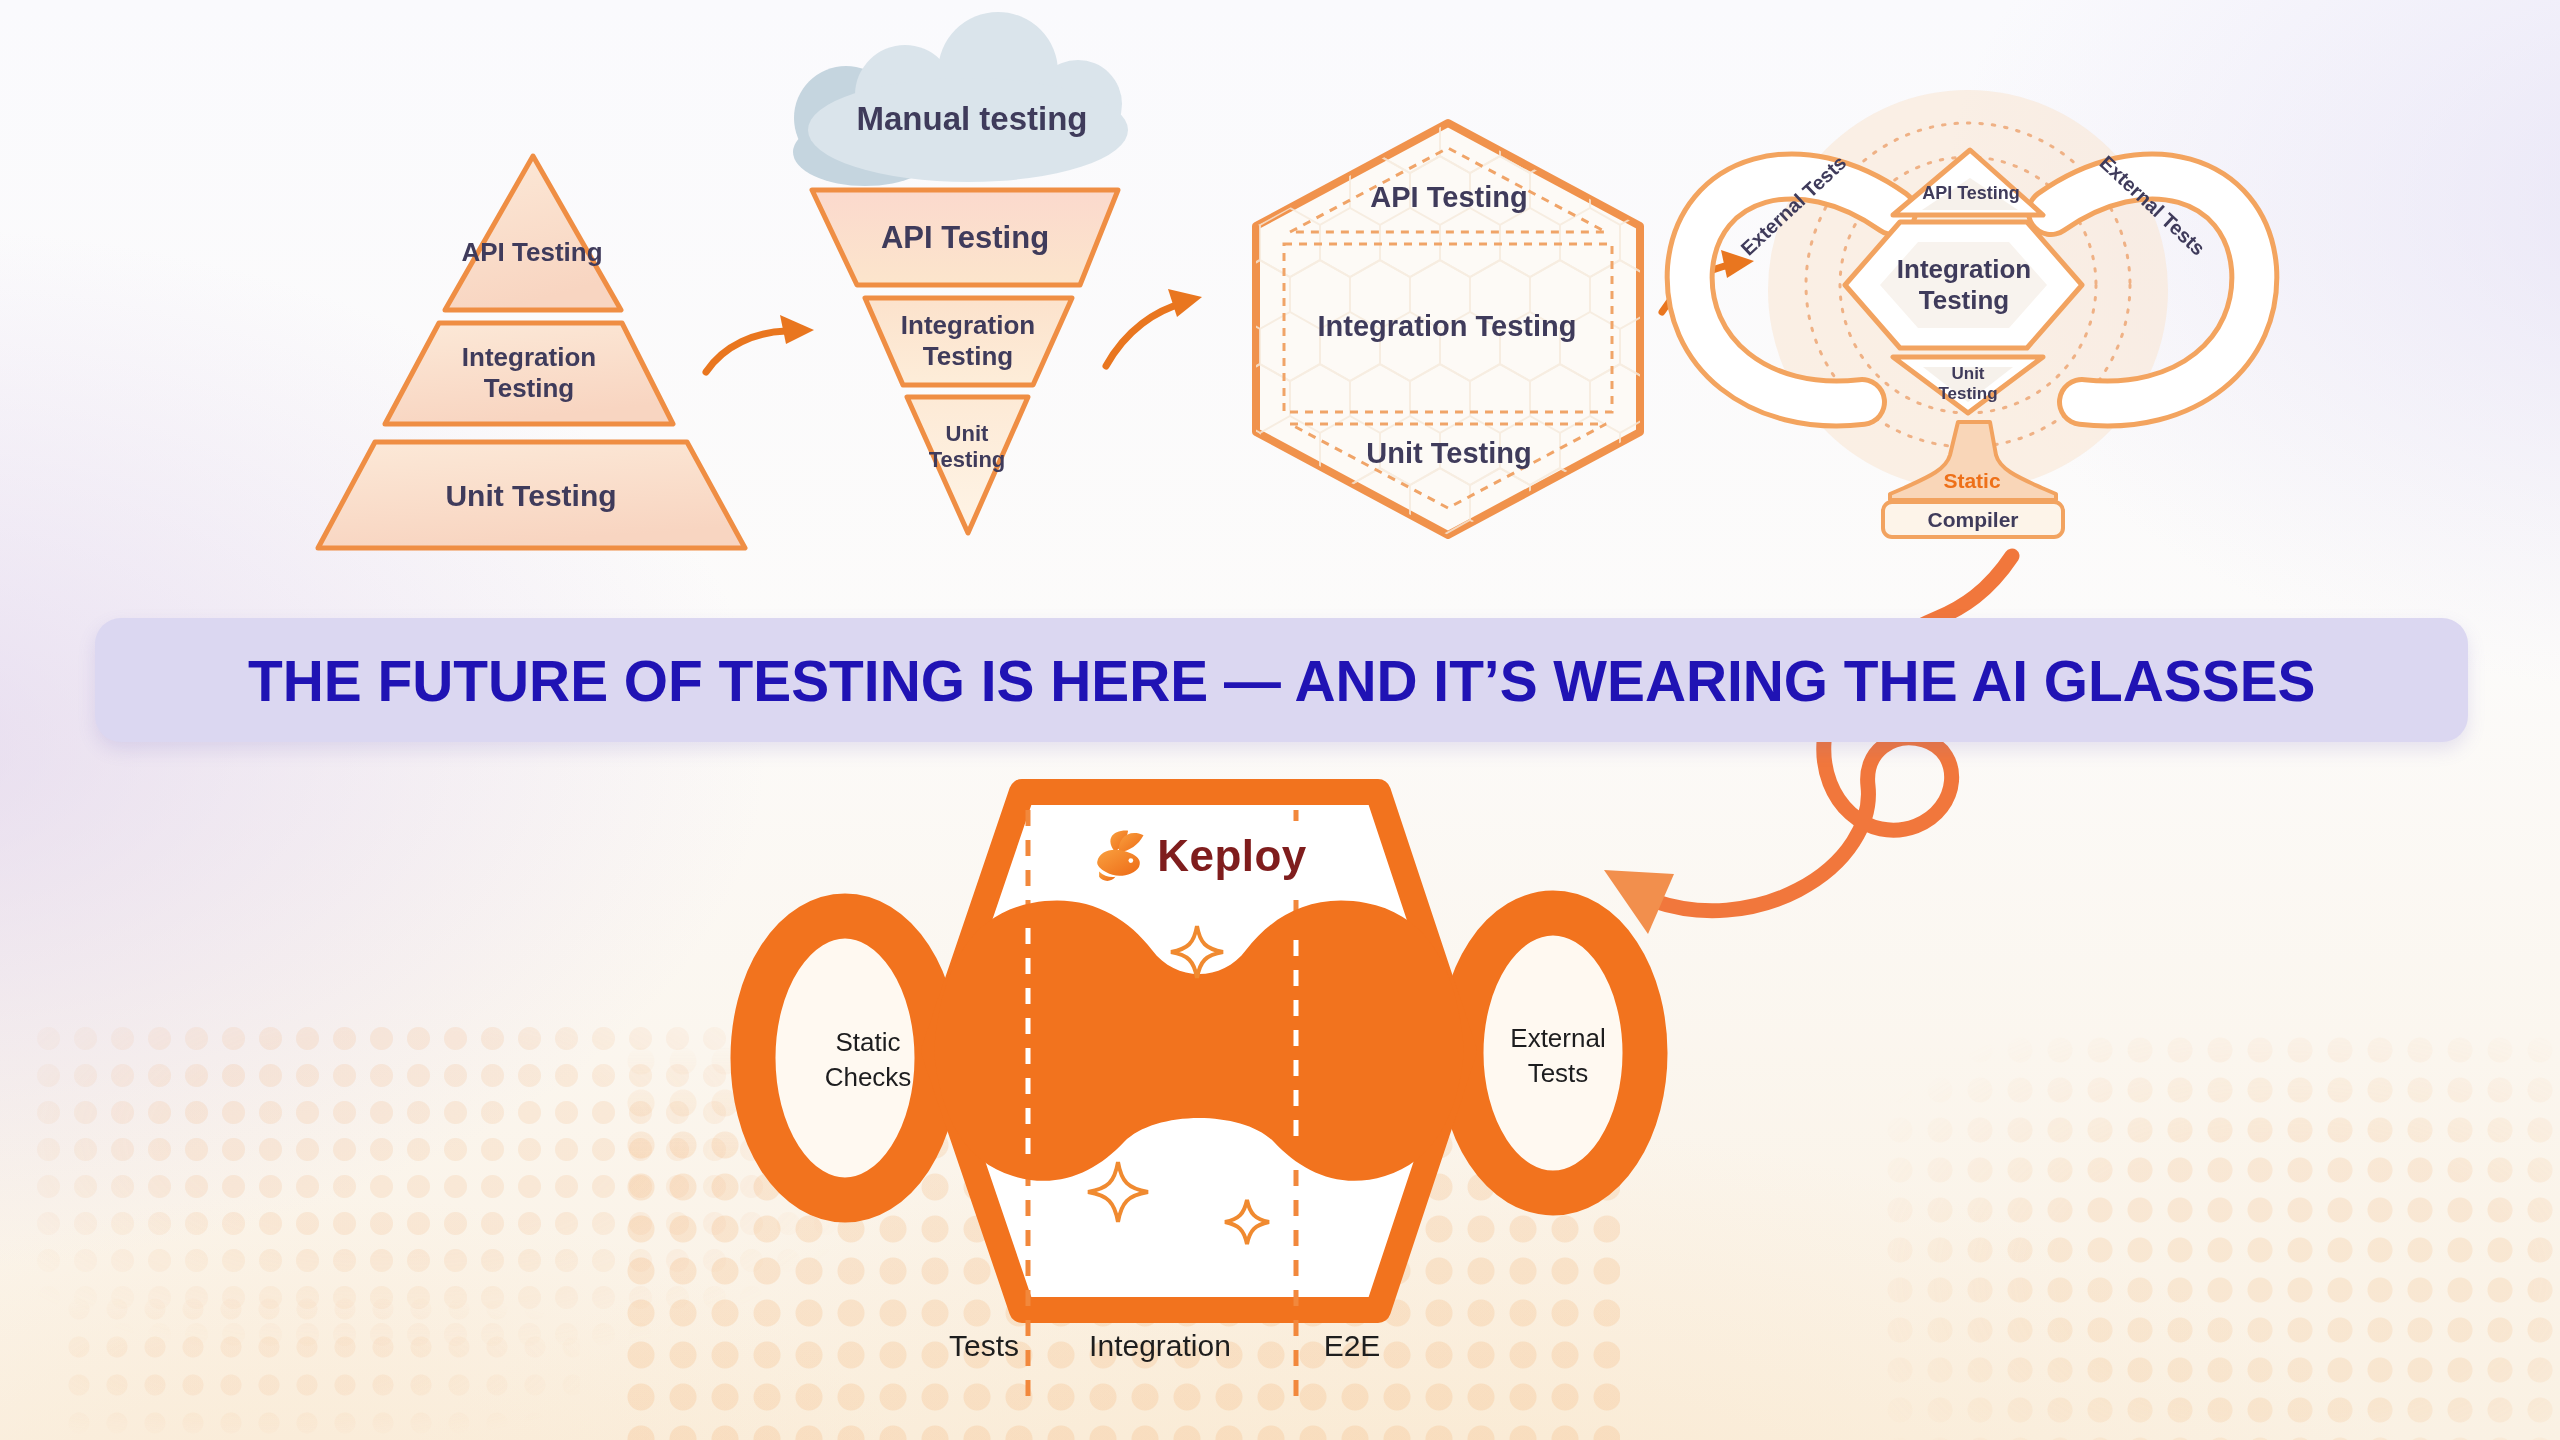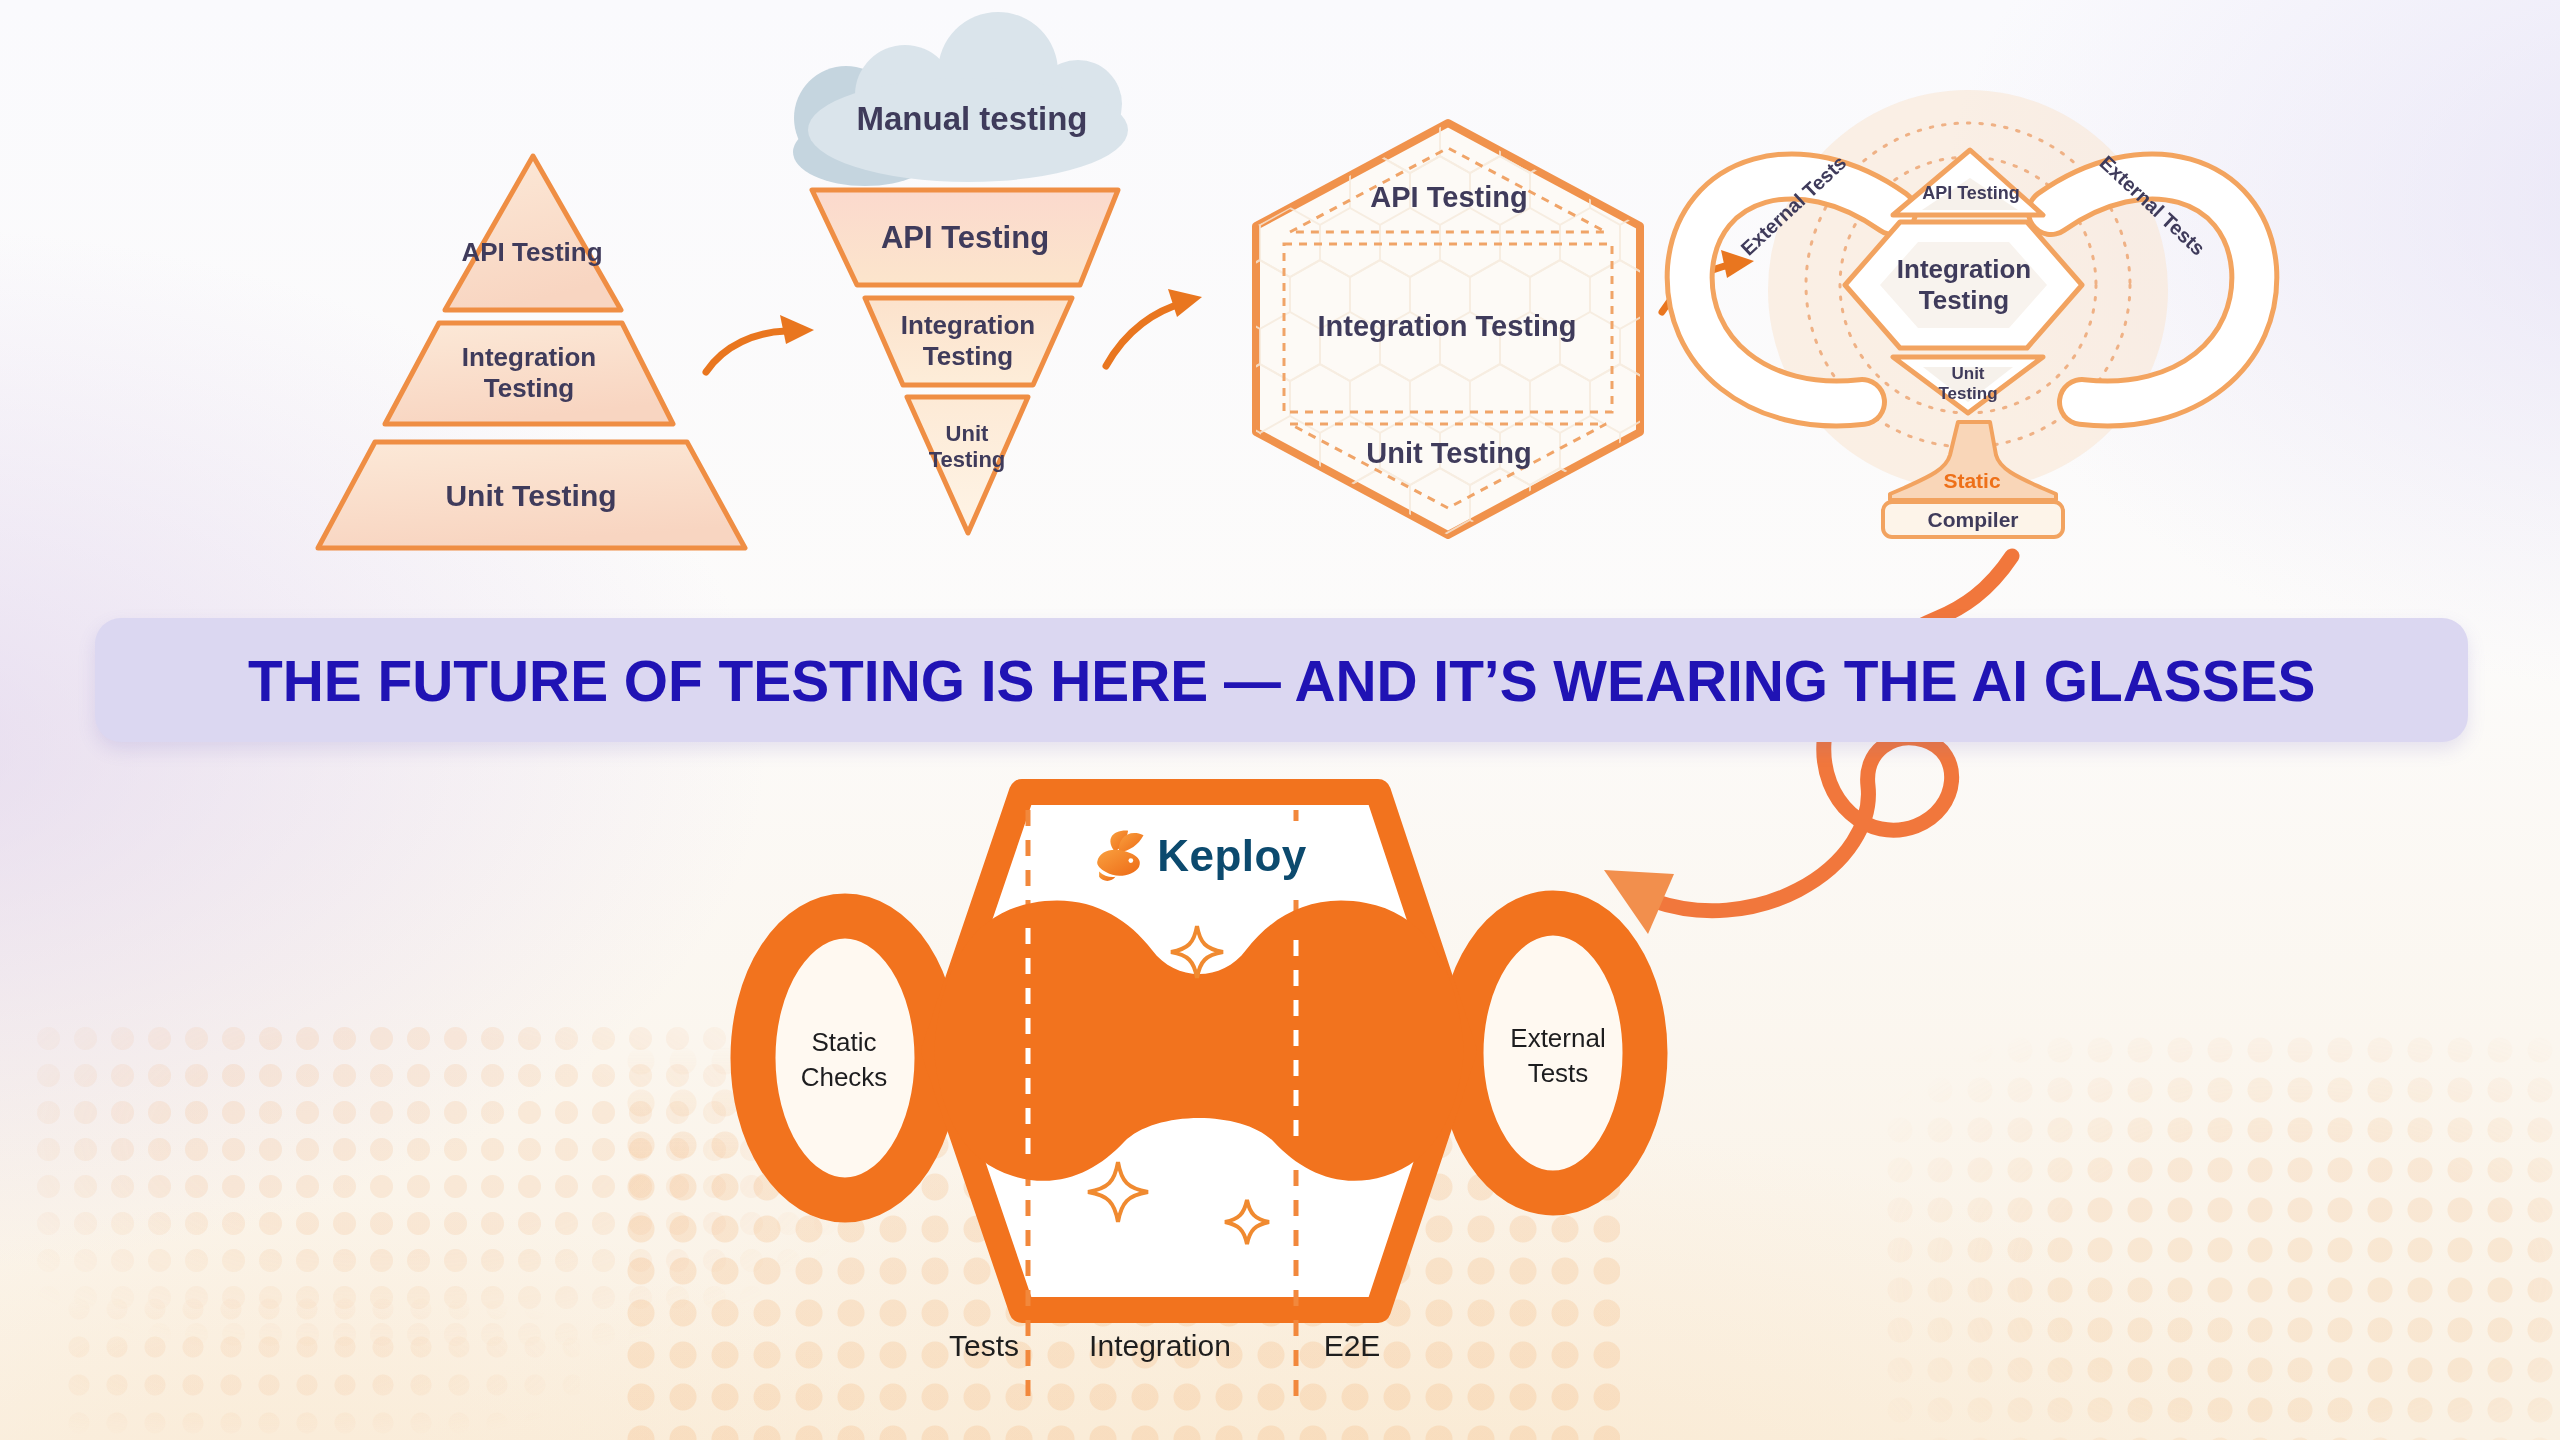--- a/index.html
+++ b/index.html
@@ -47,21 +47,21 @@
   }
   .lbl{position:absolute;transform:translate(-50%,-50%);text-align:center;
        color:#3F3B5B;line-height:1.18;}
   .rot-l{transform:translate(-50%,-50%) rotate(-43deg);white-space:nowrap;}
   .rot-r{transform:translate(-50%,-50%) rotate(43deg);white-space:nowrap;}
   .brand{
     position:absolute;left:1198px;top:856px;transform:translate(-50%,-50%);
     display:flex;align-items:center;gap:10px;background:#FFFFFF;
     padding:6px 16px;border-radius:10px;
   }
-  .brand-text{font-size:44px;font-weight:800;color:#0c4a6e;letter-spacing:0.5px;}
+  .brand-text{font-size:44px;font-weight:800;color:#7f1d1d;letter-spacing:0.5px;}
 </style>
 </head>
 <body>
 
 <div class="stage">
 
   <div class="dots dots-a"></div>
   <div class="dots dots-b"></div>
   <div class="dots dots-c"></div>
   <div class="dots dots-d"></div>
@@ -225,19 +225,19 @@
   <div class="lbl" style="left:1449px;top:453px;width:320px;font-size:29px;font-weight:700;">Unit Testing</div>
 
   <div class="lbl rot-l" style="left:1794px;top:206px;font-size:20px;font-weight:600;">External Tests</div>
   <div class="lbl rot-r" style="left:2152px;top:206px;font-size:20px;font-weight:600;">External Tests</div>
   <div class="lbl" style="left:1971px;top:194px;width:100px;font-size:18px;font-weight:600;">API Testing</div>
   <div class="lbl" style="left:1964px;top:285px;width:170px;font-size:26px;font-weight:700;">Integration Testing</div>
   <div class="lbl" style="left:1968px;top:384px;width:80px;font-size:17px;font-weight:600;">Unit Testing</div>
   <div class="lbl" style="left:1972px;top:481px;width:140px;font-size:21px;font-weight:700;color:#EE7019;">Static</div>
   <div class="lbl" style="left:1973px;top:520px;width:170px;font-size:21px;font-weight:700;">Compiler</div>
 
-  <div class="lbl" style="left:844px;top:1060px;width:130px;font-size:26px;font-weight:400;color:#1D1D1F;line-height:1.35;">Static Checks</div>
+  <div class="lbl" style="left:868px;top:1060px;width:130px;font-size:26px;font-weight:400;color:#1D1D1F;line-height:1.35;">Static Checks</div>
   <div class="lbl" style="left:1558px;top:1056px;width:130px;font-size:26px;font-weight:400;color:#1D1D1F;line-height:1.35;">External Tests</div>
   <div class="lbl" style="left:984px;top:1346px;width:160px;font-size:30px;font-weight:400;color:#1E1E1E;">Tests</div>
   <div class="lbl" style="left:1160px;top:1346px;width:240px;font-size:30px;font-weight:400;color:#1E1E1E;">Integration</div>
   <div class="lbl" style="left:1352px;top:1346px;width:120px;font-size:30px;font-weight:400;color:#1E1E1E;">E2E</div>
 
 </div>
 
 </body></html>

